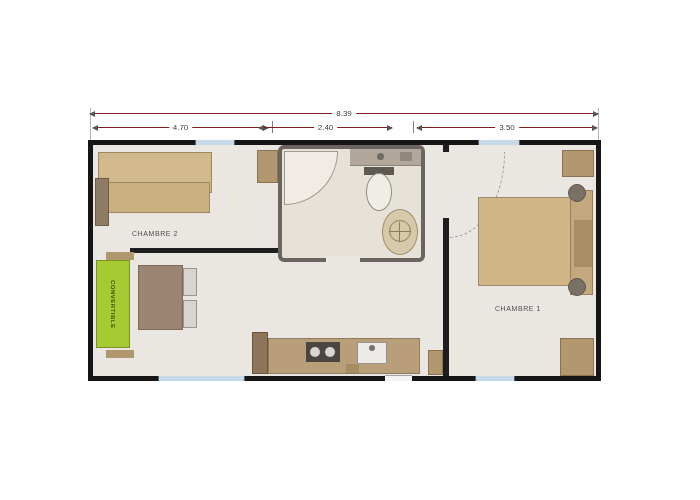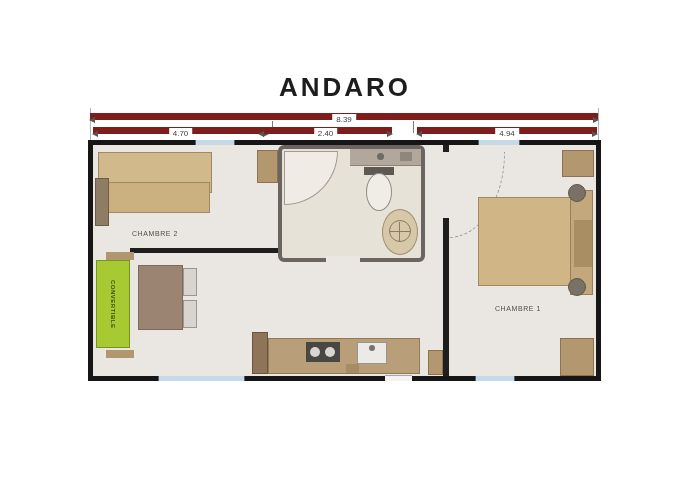--- a/index.html
+++ b/index.html
@@ -2,21 +2,21 @@
 <html><head>
 <meta charset="utf-8">
 <style>
   html,body{margin:0;padding:0;}
   body{width:700px;height:500px;background:#ffffff;font-family:"Liberation Sans",sans-serif;overflow:hidden;}
   .canvas{position:relative;width:700px;height:500px;background:#ffffff;}
   .abs{position:absolute;box-sizing:border-box;}
   
   .title{left:0;top:72px;width:690px;text-align:center;font-size:26px;letter-spacing:3px;color:#1d1d1d;font-weight:600;}
   
-  .dim{border-top:7px solid #7f1d1d;height:0;}
+  .dim{border-top:1px solid #7f1d1d;height:0;}
   .dim .al{position:absolute;left:-1px;top:-3px;width:0;height:0;border-top:3px solid transparent;border-bottom:3px solid transparent;border-right:6px solid #555;}
   .dim .ar{position:absolute;right:-1px;top:-3px;width:0;height:0;border-top:3px solid transparent;border-bottom:3px solid transparent;border-left:6px solid #555;}
   .dim .lbl{position:absolute;top:-6px;left:50%;transform:translateX(-50%);background:#fff;padding:0 4px;font-size:8px;line-height:11px;color:#3e3e3e;white-space:nowrap;}
   .tick{width:1px;background:#7d7d7d;}
   .ext{width:1px;background:#b5b5b5;}
   
   .plan{left:88px;top:140px;width:513px;height:241px;background:#161616;}
   .floor{left:5px;top:5px;width:503px;height:231px;background:#eae7e2;}
   .window{background:#c6d9e8;border-left:1px solid #50606e;border-right:1px solid #50606e;}
   .doorgap{background:#f4f3f1;border-top:1px solid #a8a8a8;}
@@ -28,21 +28,20 @@
   .bath{background:#e7e2d8;border:4px solid #6b6460;border-radius:6px;}
   .circle{border-radius:50%;}
   .dashed-arc{border-right:1px dashed #9a9a9a;border-bottom:1px dashed #9a9a9a;border-radius:0 0 100% 0;}
   .sofa-label{writing-mode:vertical-rl;font-size:6px;font-weight:bold;color:#3f5210;letter-spacing:.5px;text-align:center;}
 </style>
 </head>
 <body>
 
 <div class="canvas">
 
-  <div class="abs title">ANDARO</div>
 
   <div class="abs ext" style="left:90px;top:108px;height:32px;"></div>
   <div class="abs ext" style="left:598px;top:108px;height:32px;"></div>
 
   <div class="abs dim" style="left:90px;top:113px;width:508px;">
     <span class="al"></span>
     <span class="ar"></span>
     <span class="lbl">8.39</span>
   </div>
 
@@ -54,21 +53,21 @@
   <div class="abs tick" style="left:272px;top:121px;height:12px;"></div>
   <div class="abs dim" style="left:259px;top:127px;width:133px;">
     <span class="al"></span>
     <span class="ar"></span>
     <span class="lbl">2.40</span>
   </div>
   <div class="abs tick" style="left:413px;top:121px;height:12px;"></div>
   <div class="abs dim" style="left:417px;top:127px;width:180px;">
     <span class="al"></span>
     <span class="ar"></span>
-    <span class="lbl">4.94</span>
+    <span class="lbl">3.50</span>
   </div>
 
   <div class="abs plan">
     <div class="abs floor"></div>
 
     <div class="abs window" style="left:107px;top:0;width:40px;height:5px;"></div>
     <div class="abs window" style="left:390px;top:0;width:42px;height:5px;"></div>
     <div class="abs window" style="left:70px;bottom:0;width:87px;height:5px;"></div>
     <div class="abs window" style="left:387px;bottom:0;width:40px;height:5px;"></div>
     <div class="abs doorgap" style="left:297px;bottom:0;width:27px;height:6px;"></div>

